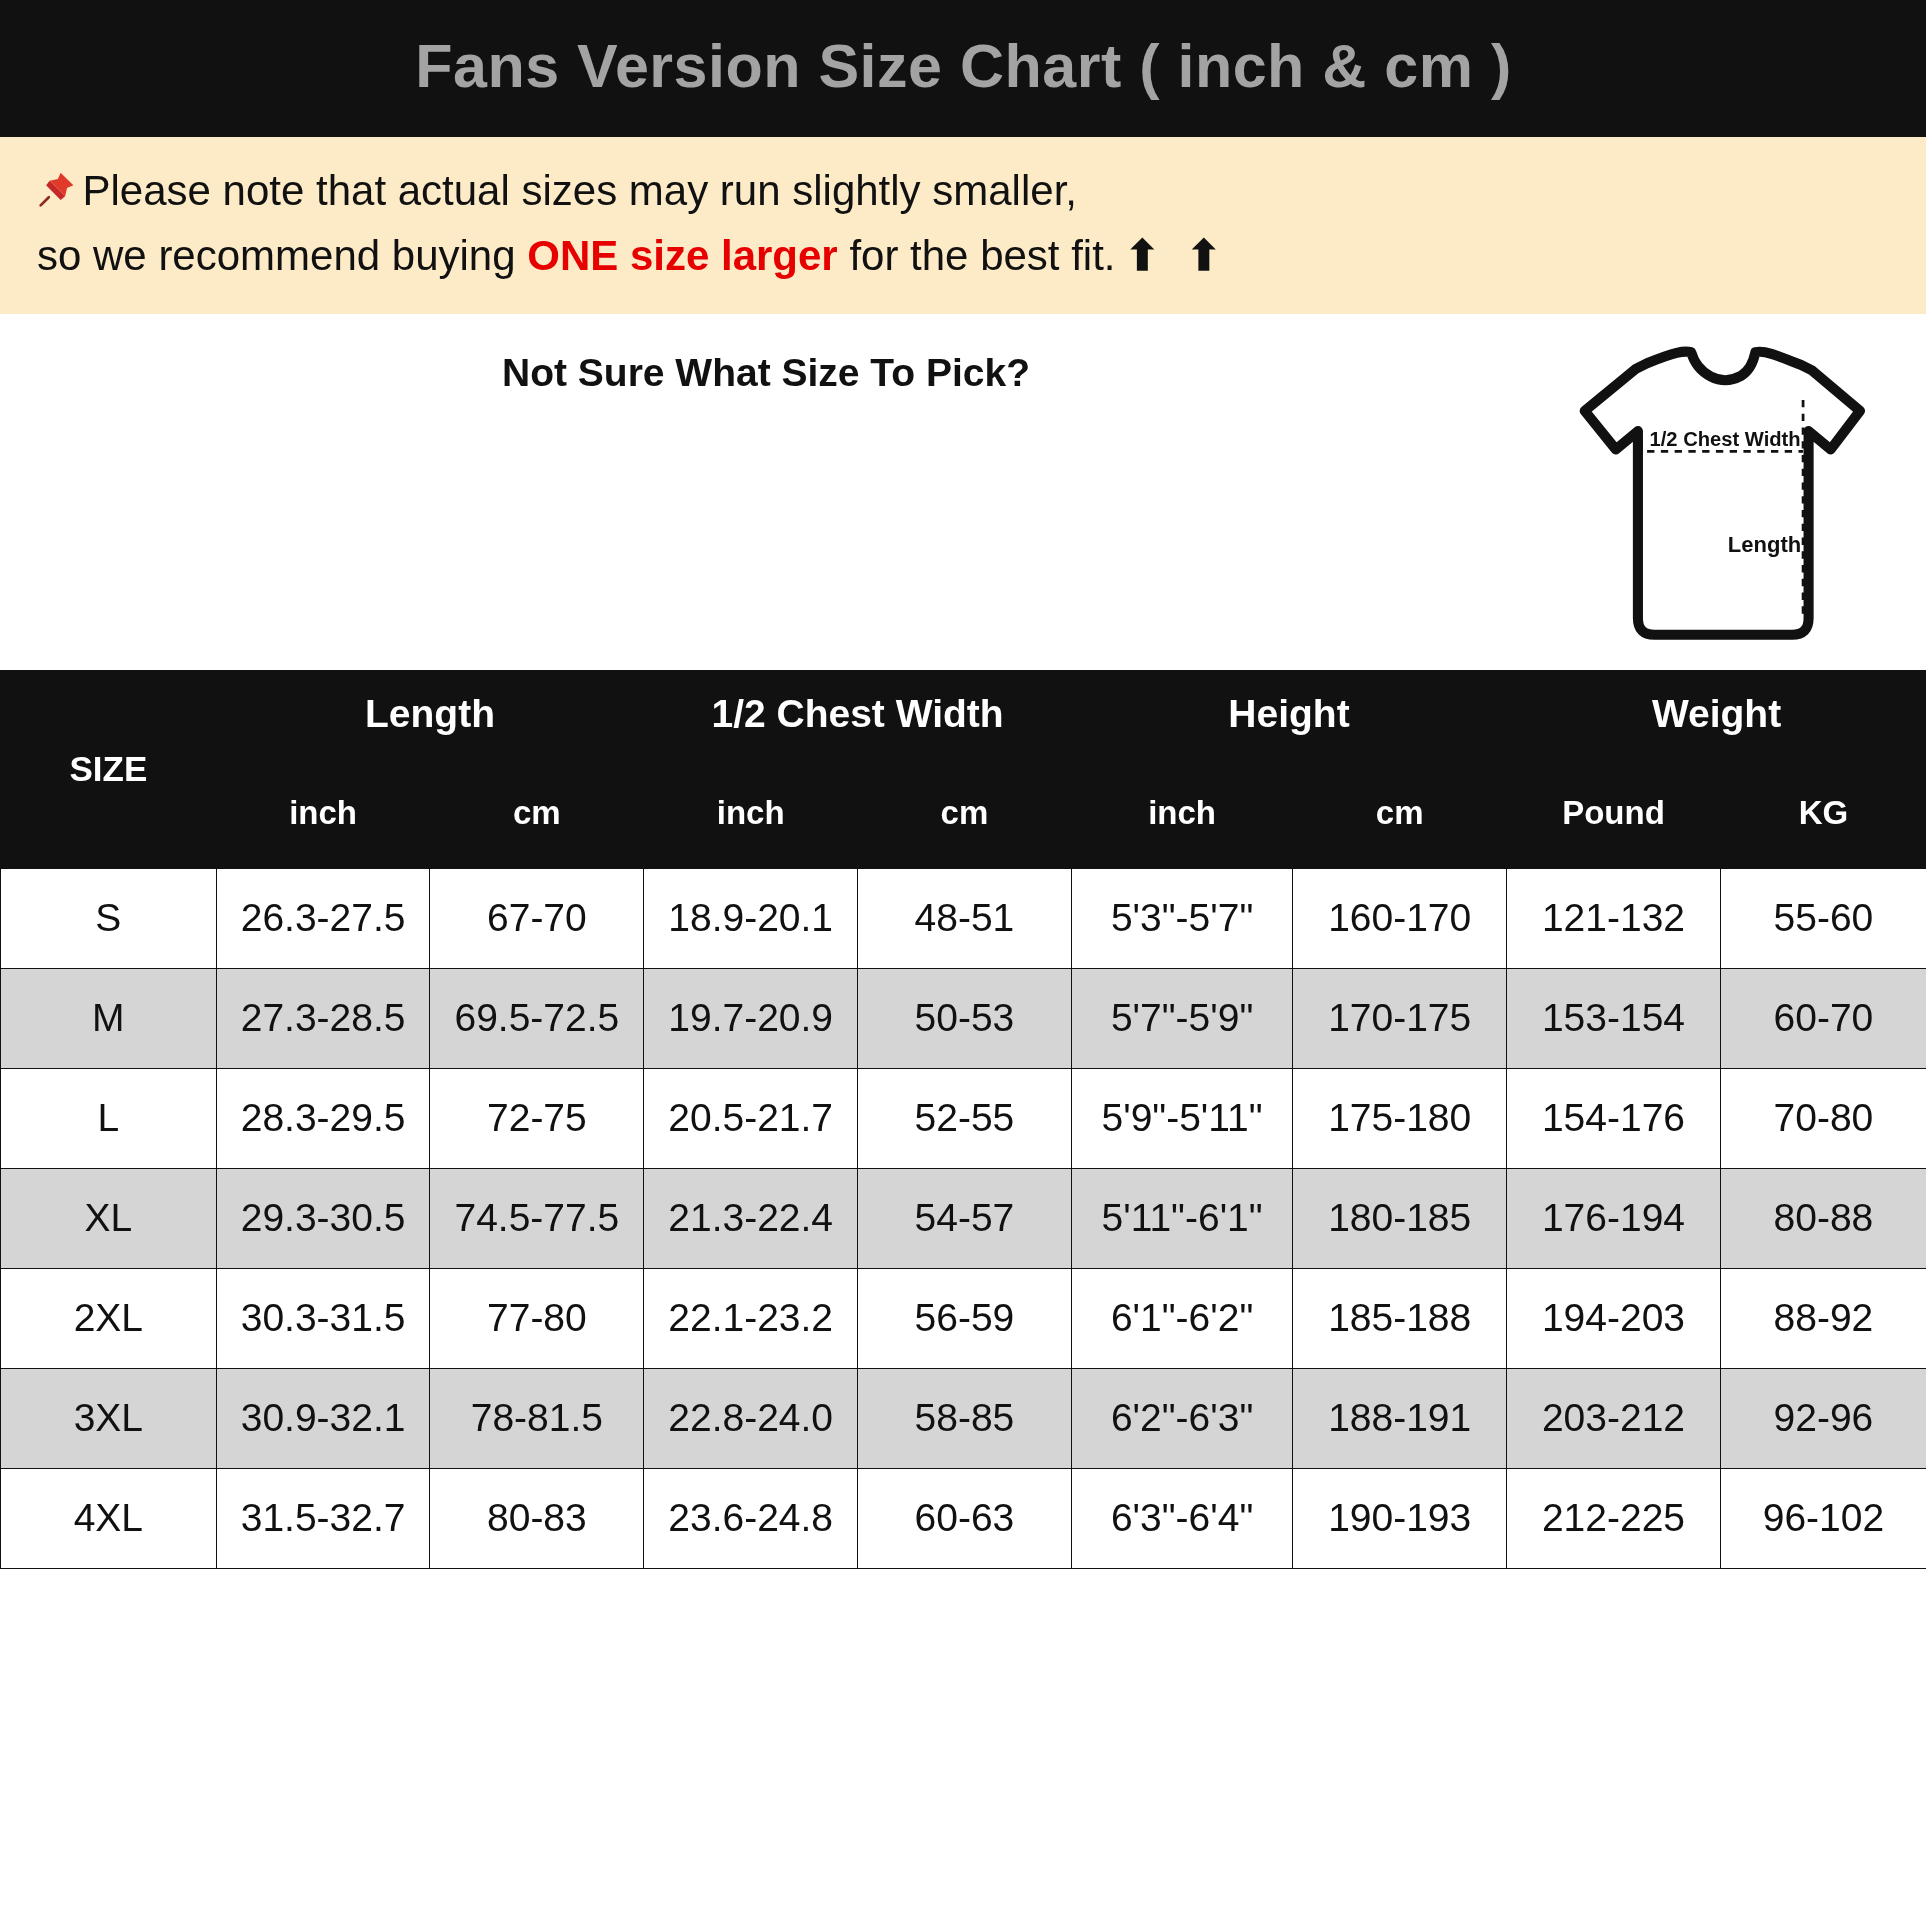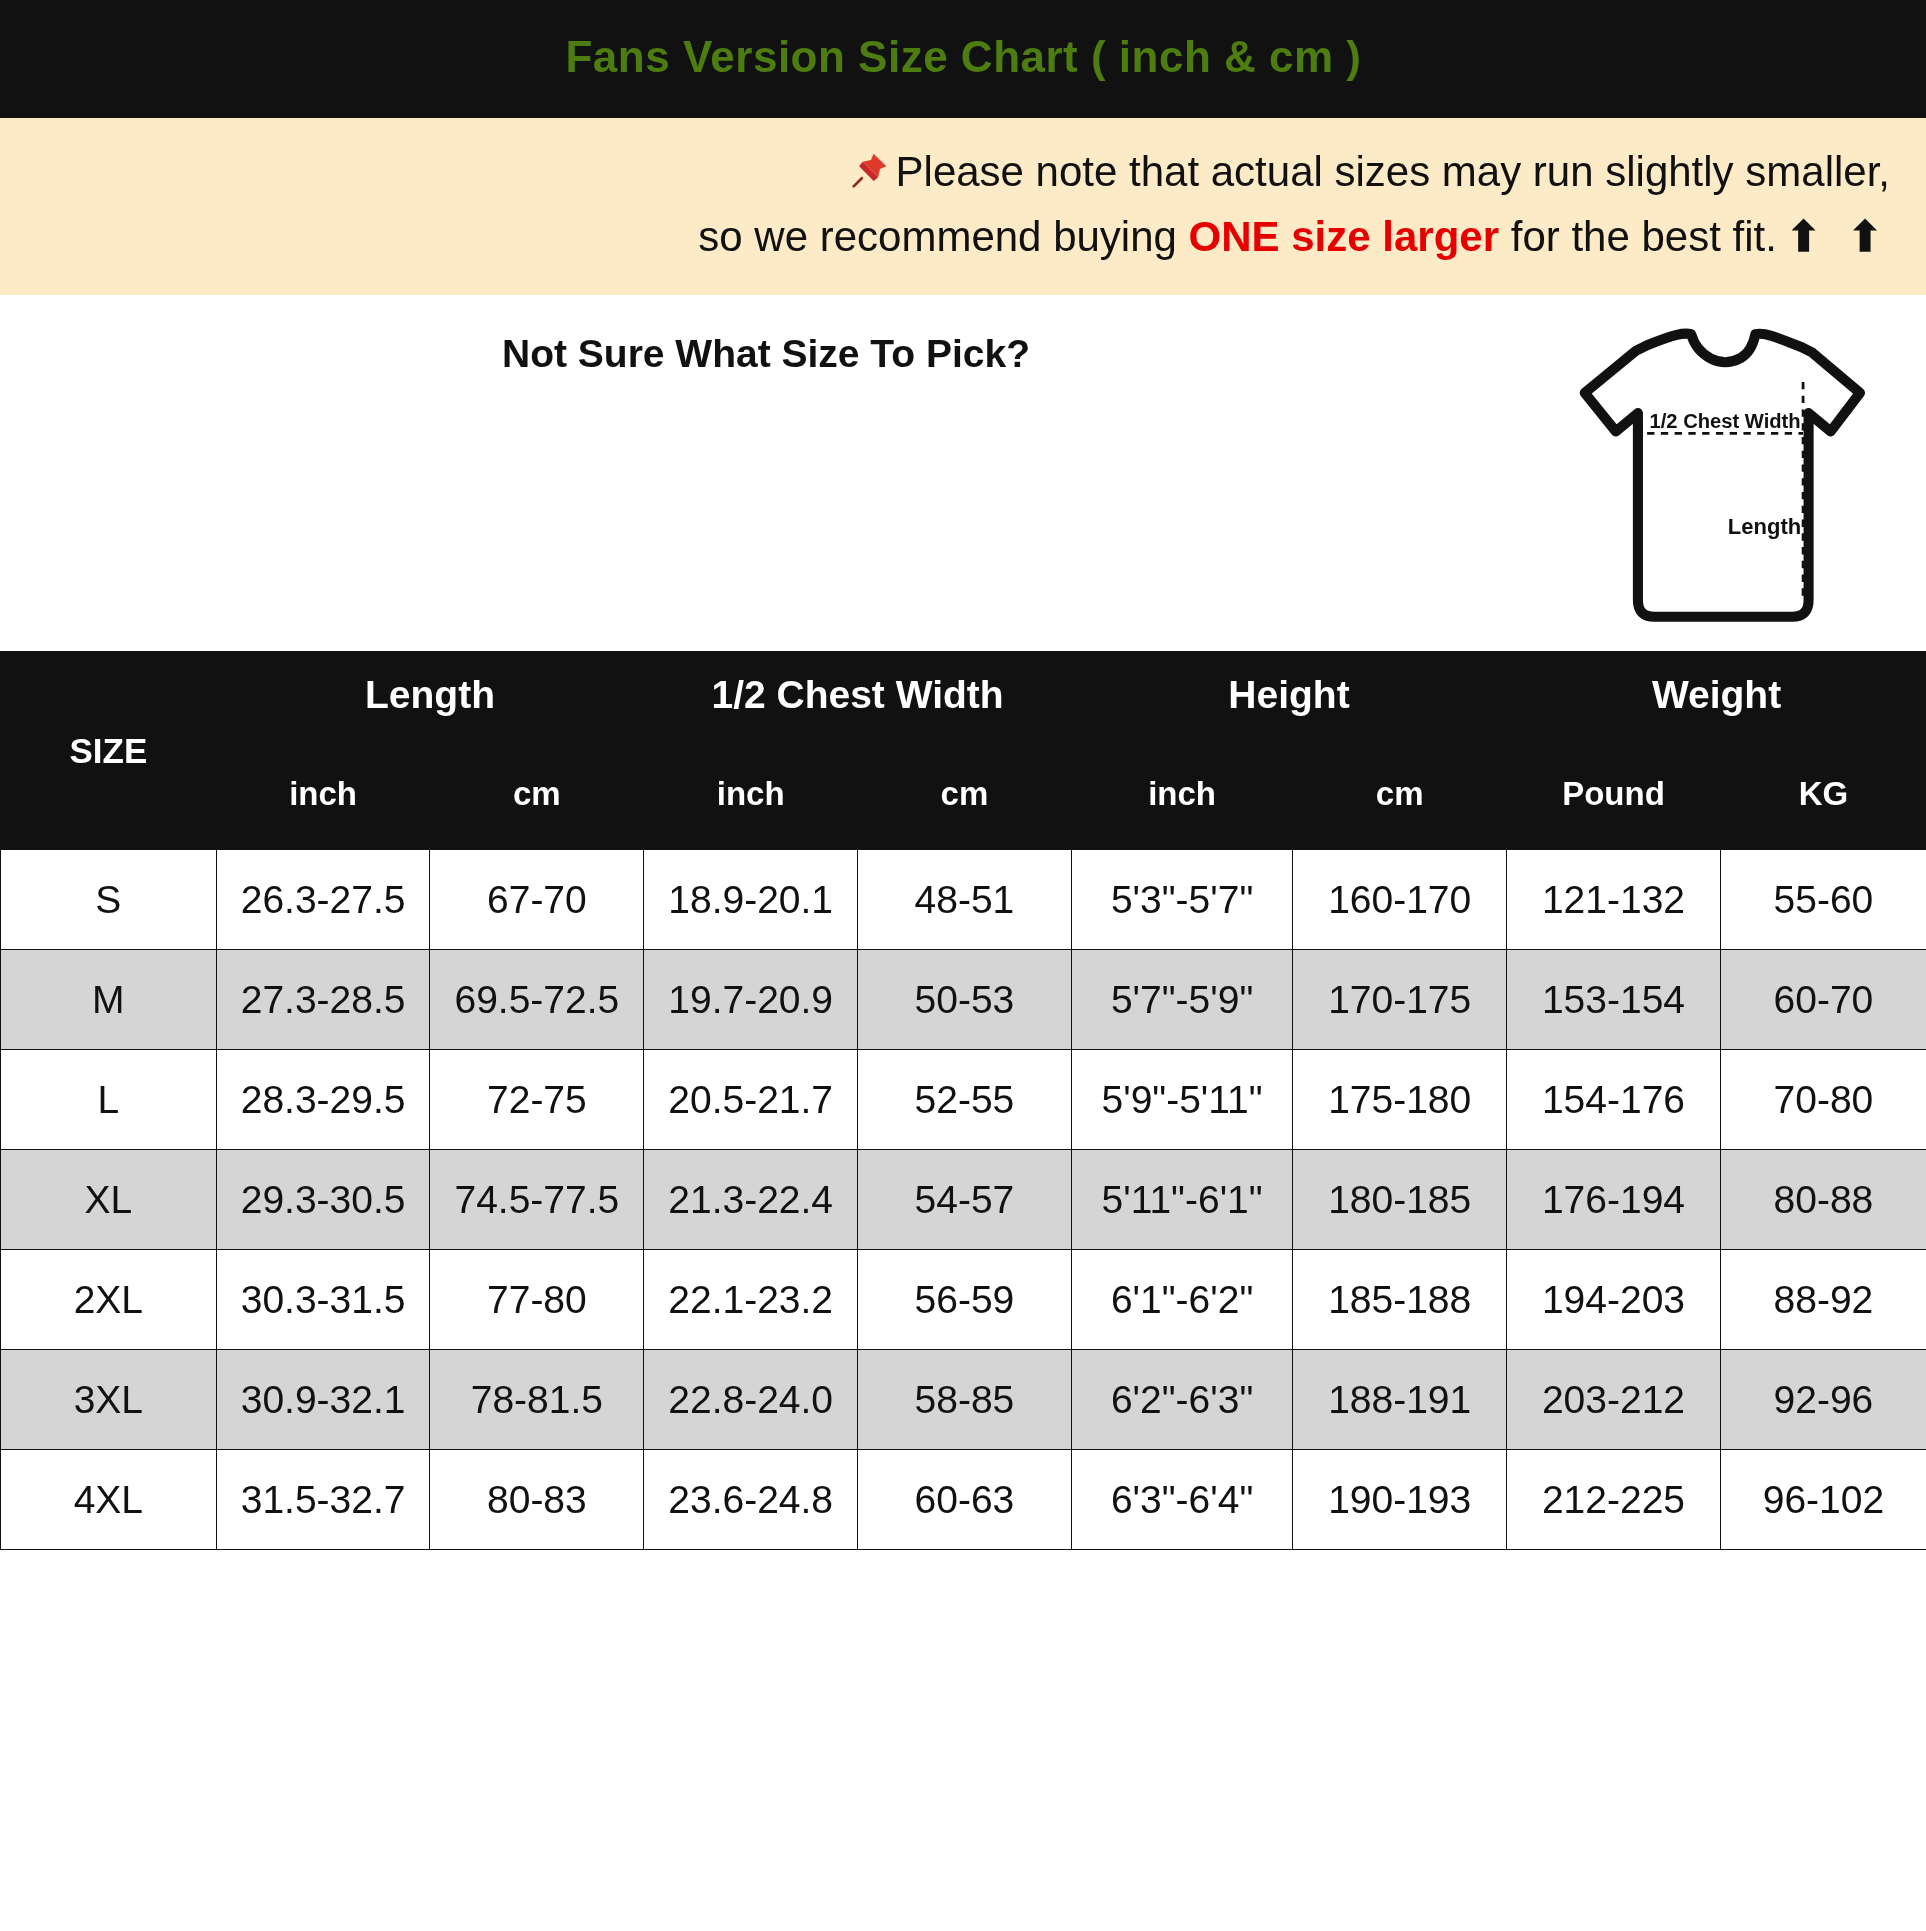--- a/index.html
+++ b/index.html
@@ -20,33 +20,33 @@
     position: relative;
   }
 
   
   .header-bar {
     background: #111111;
     padding: 33px 18.4px 37px 18.4px;
     text-align: center;
   }
   .header-title {
-    color: #4d7c0f;
-    font-size: 44px;
+    color: #a3a3a3;
+    font-size: 61px;
     font-weight: bold;
     letter-spacing: 0.5px;
     line-height: 1.1;
     text-align: center;
   }
 
   
   .note-band {
     background: #fdebc8;
     padding: 24px 37px 27.5px 37px;
-    text-align: right;
+    text-align: left;
     color: #111;
     font-size: 42px;
     line-height: 1.45;
   }
   .note-line {
     display: block;
   }
   .pin-icon {
     display: inline-block;
     vertical-align: -3.7px;

